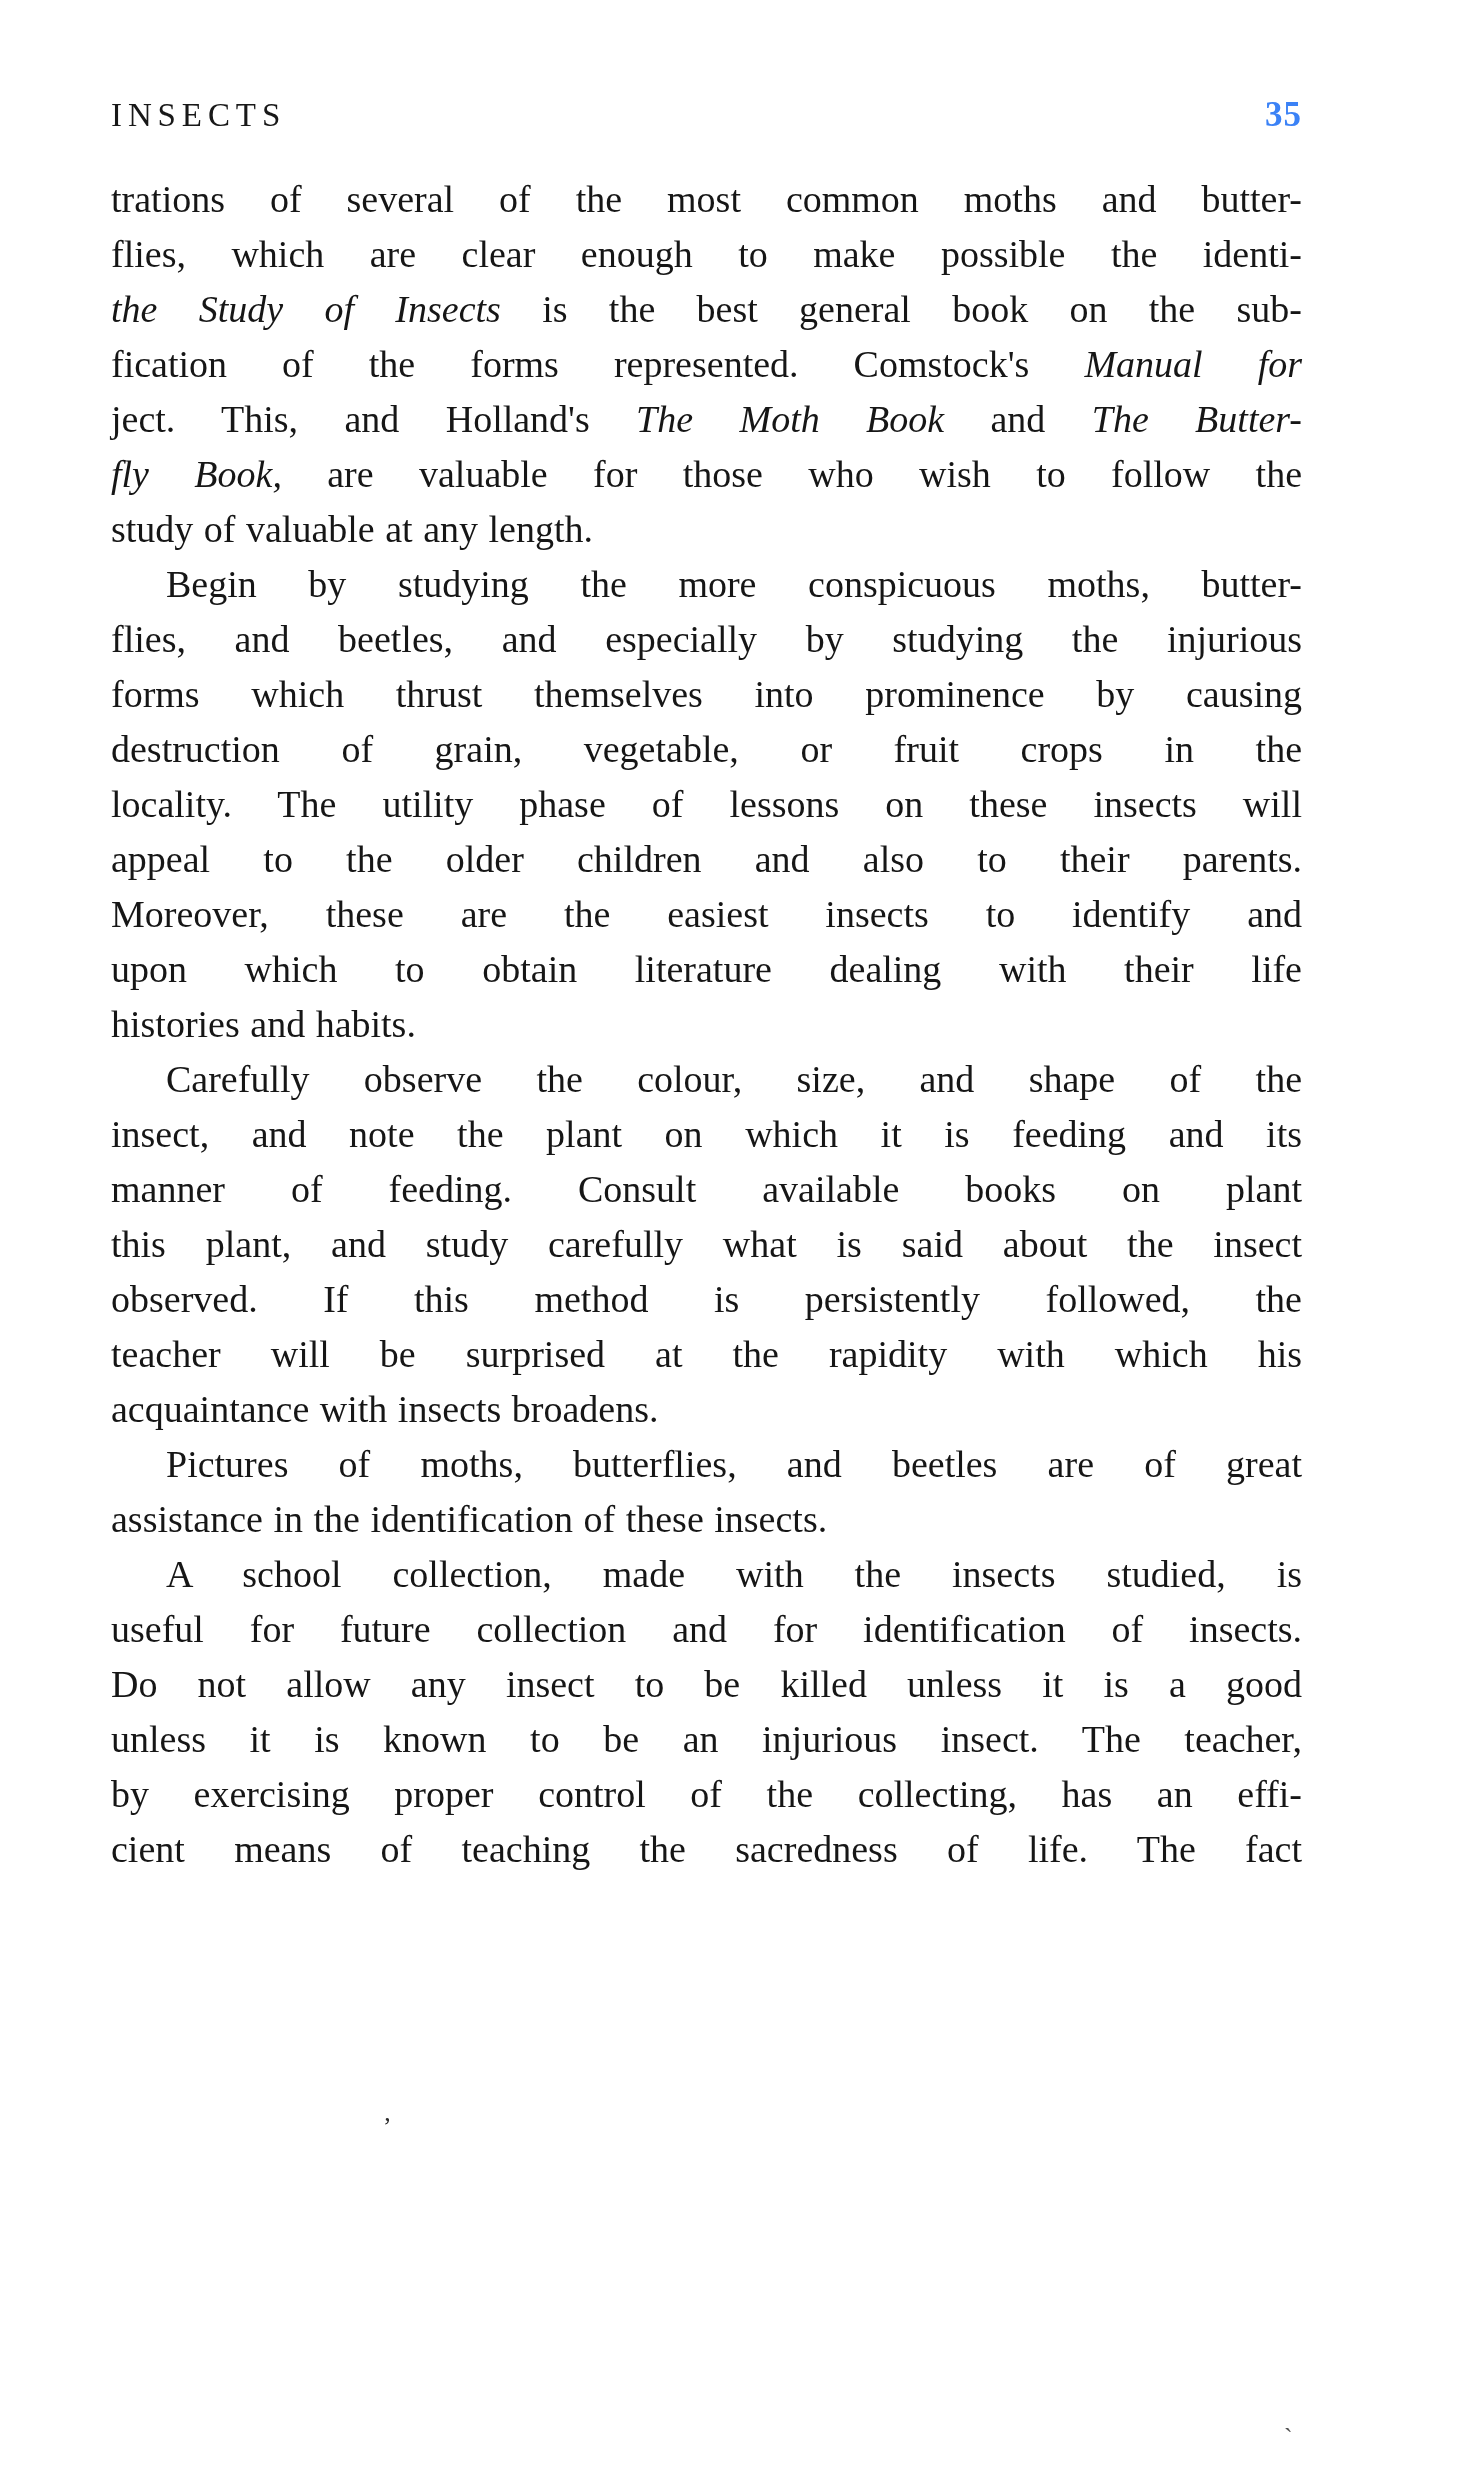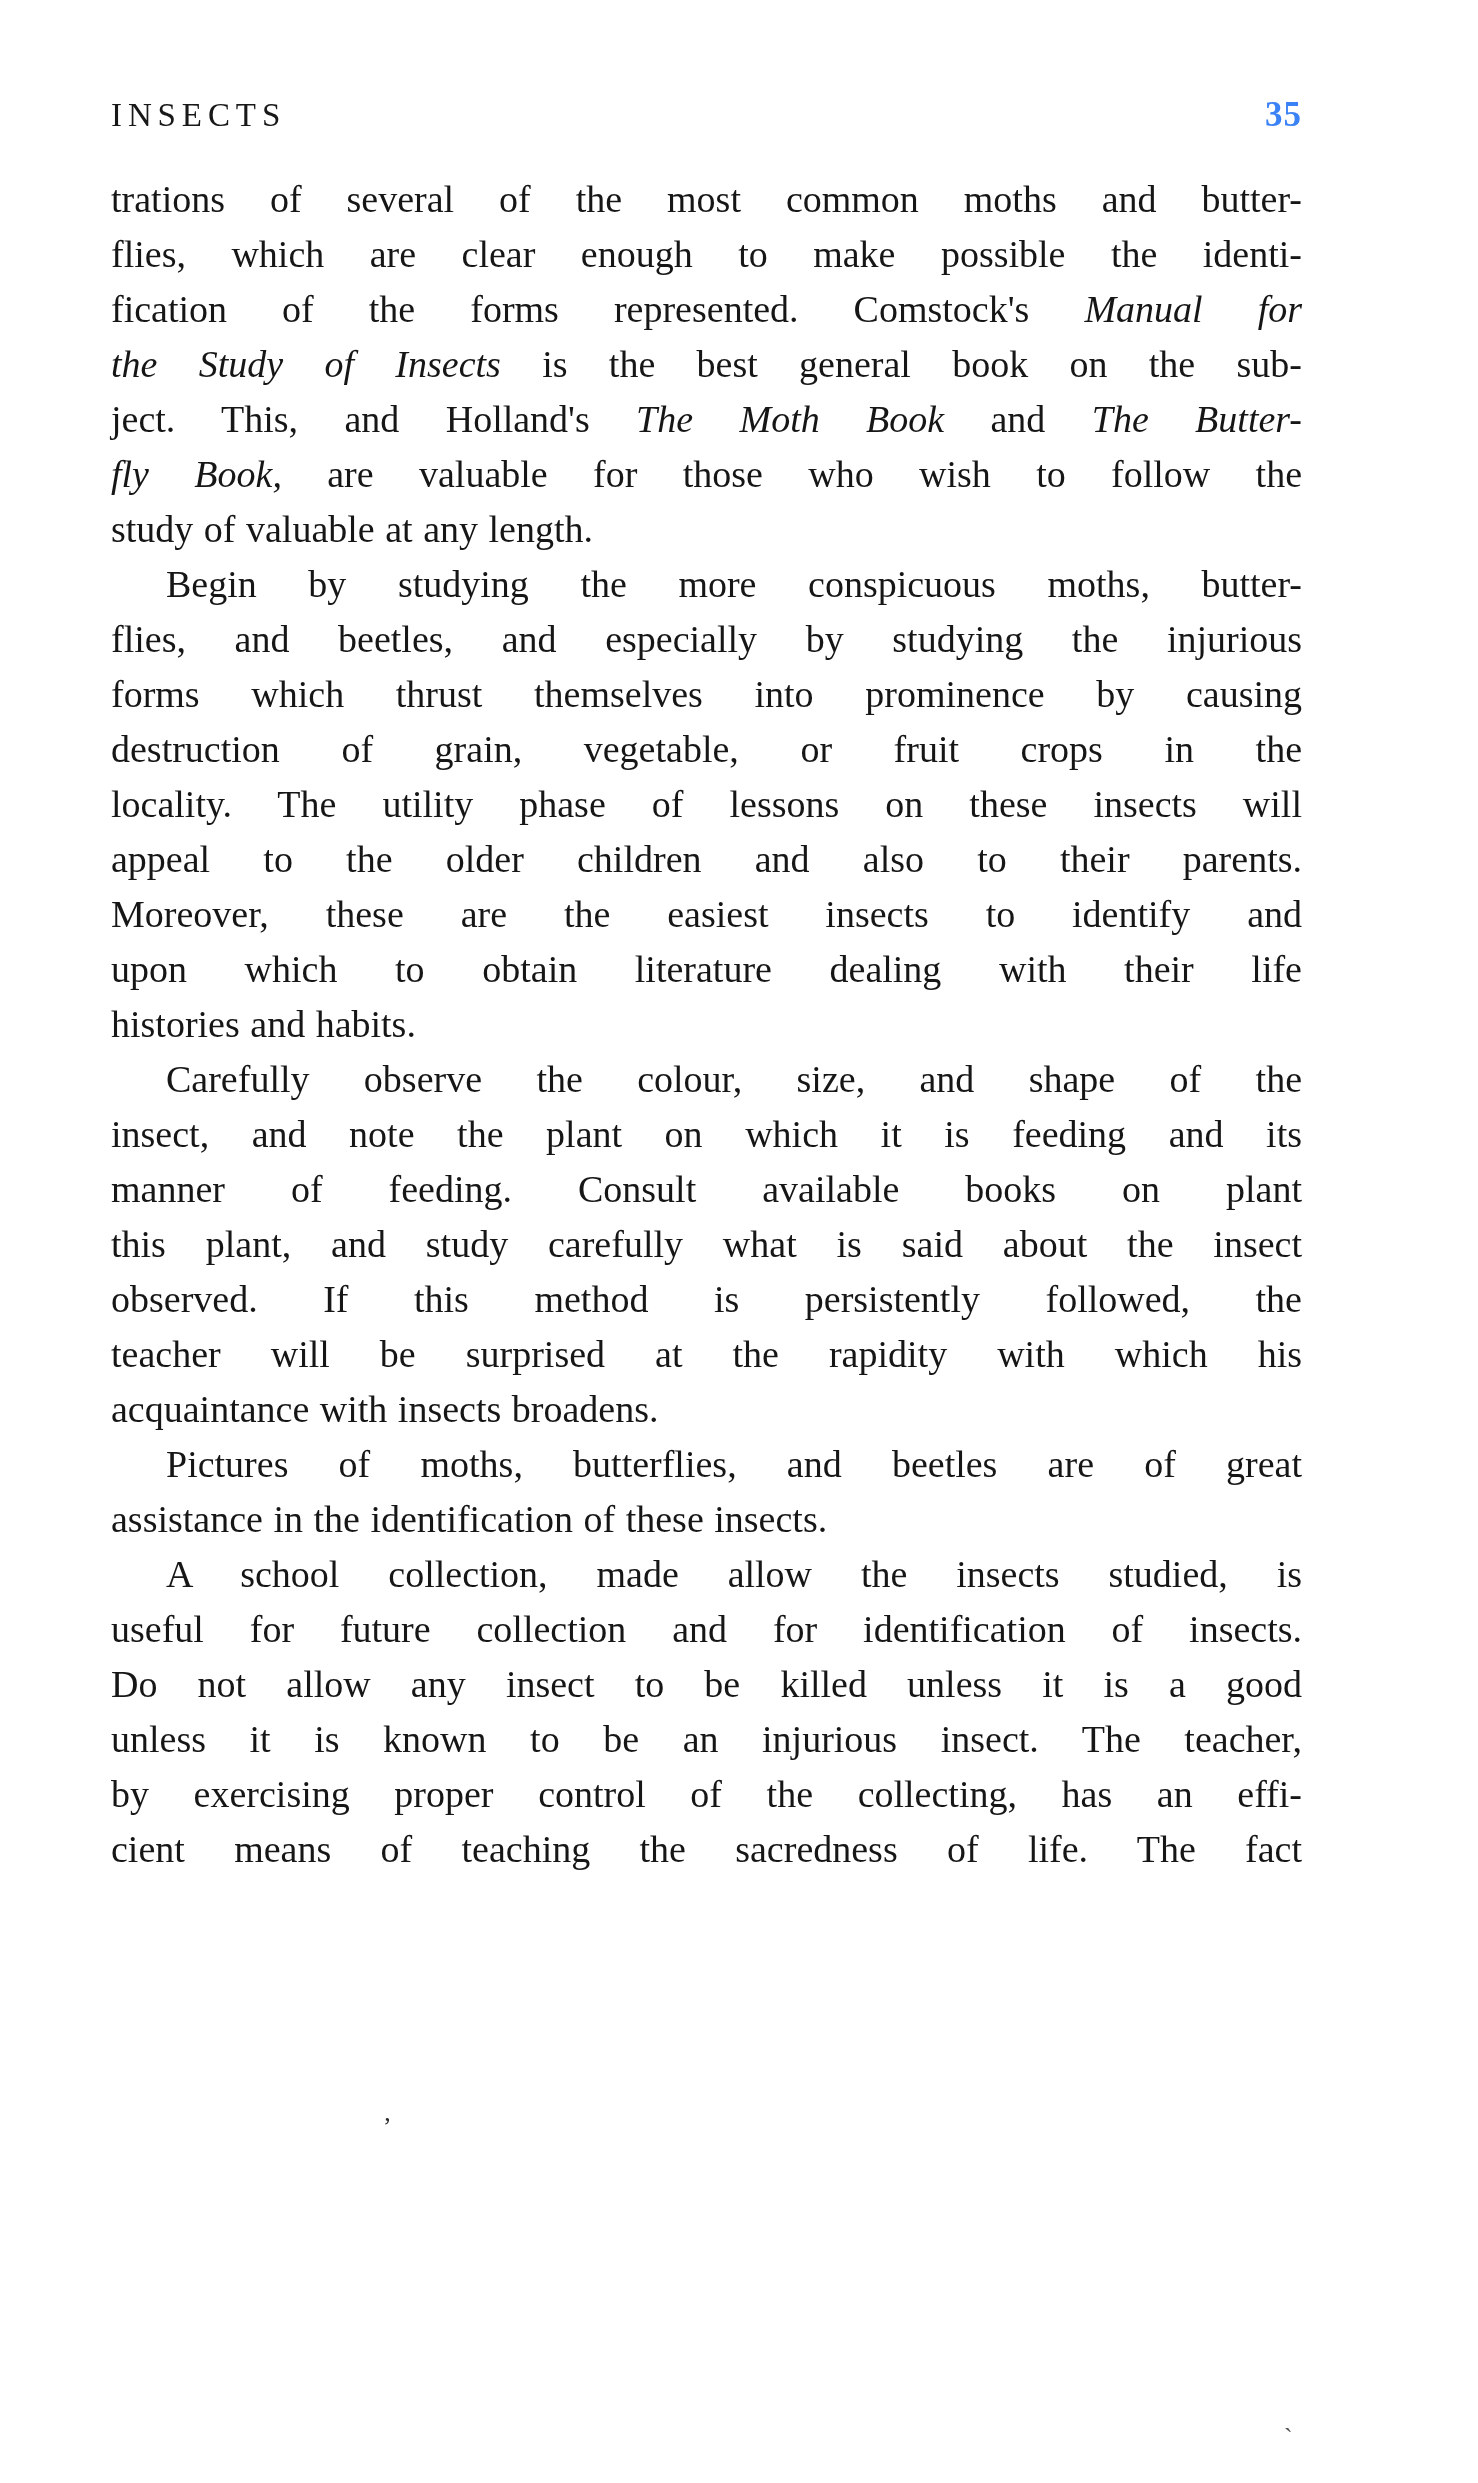--- a/index.html
+++ b/index.html
@@ -85,22 +85,22 @@
 <div class="page">
 
   <div class="text-block running-head">
     <span class="head-title">INSECTS</span>
     <span class="page-number">35</span>
   </div>
 
   <div class="text-block body-text">
       <div class="line"><span>trations of several of the most common moths and butter-</span></div>
       <div class="line"><span>flies, which are clear enough to make possible the identi-</span></div>
+      <div class="line"><em>the Study of Insects</em><span> is the best general book on the sub-</span></div>
       <div class="line"><span>fication of the forms represented. Comstock's </span><em>Manual for</em></div>
-      <div class="line"><em>the Study of Insects</em><span> is the best general book on the sub-</span></div>
       <div class="line"><span>ject. This, and Holland's </span><em>The Moth Book</em><span> and </span><em>The Butter-</em></div>
       <div class="line"><em>fly Book,</em><span> are valuable for those who wish to follow the</span></div>
       <div class="line last"><span>study of valuable at any length.</span></div>
       <div class="line indent"><span>Begin by studying the more conspicuous moths, butter-</span></div>
       <div class="line"><span>flies, and beetles, and especially by studying the injurious</span></div>
       <div class="line"><span>forms which thrust themselves into prominence by causing</span></div>
       <div class="line"><span>destruction of grain, vegetable, or fruit crops in the</span></div>
       <div class="line"><span>locality. The utility phase of lessons on these insects will</span></div>
       <div class="line"><span>appeal to the older children and also to their parents.</span></div>
       <div class="line"><span>Moreover, these are the easiest insects to identify and</span></div>
@@ -108,21 +108,21 @@
       <div class="line last"><span>histories and habits.</span></div>
       <div class="line indent"><span>Carefully observe the colour, size, and shape of the</span></div>
       <div class="line"><span>insect, and note the plant on which it is feeding and its</span></div>
       <div class="line"><span>manner of feeding. Consult available books on plant</span></div>
       <div class="line"><span>this plant, and study carefully what is said about the insect</span></div>
       <div class="line"><span>observed. If this method is persistently followed, the</span></div>
       <div class="line"><span>teacher will be surprised at the rapidity with which his</span></div>
       <div class="line last"><span>acquaintance with insects broadens.</span></div>
       <div class="line indent"><span>Pictures of moths, butterflies, and beetles are of great</span></div>
       <div class="line last"><span>assistance in the identification of these insects.</span></div>
-      <div class="line indent"><span>A school collection, made allow the insects studied, is</span></div>
+      <div class="line indent"><span>A school collection, made with the insects studied, is</span></div>
       <div class="line"><span>useful for future collection and for identification of insects.</span></div>
       <div class="line"><span>Do not allow any insect to be killed unless it is a good</span></div>
       <div class="line"><span>unless it is known to be an injurious insect. The teacher,</span></div>
       <div class="line"><span>by exercising proper control of the collecting, has an effi-</span></div>
       <div class="line"><span>cient means of teaching the sacredness of life. The fact</span></div>
     </div>
 
   <span class="scan-mark mark-center">’</span>
   <span class="scan-mark mark-corner">`</span>
 

